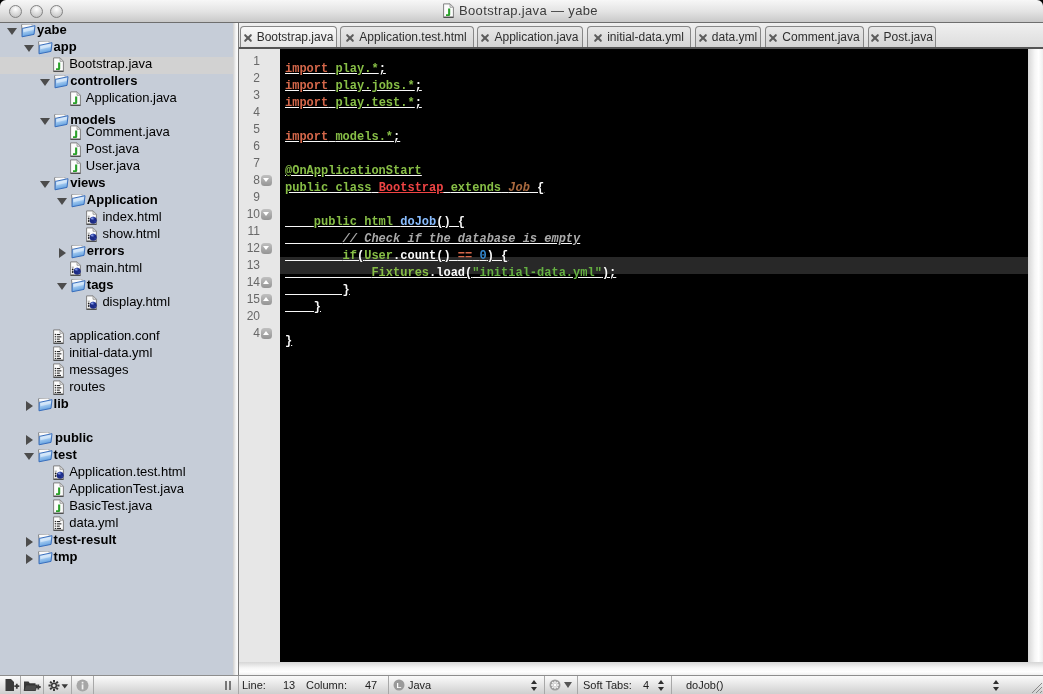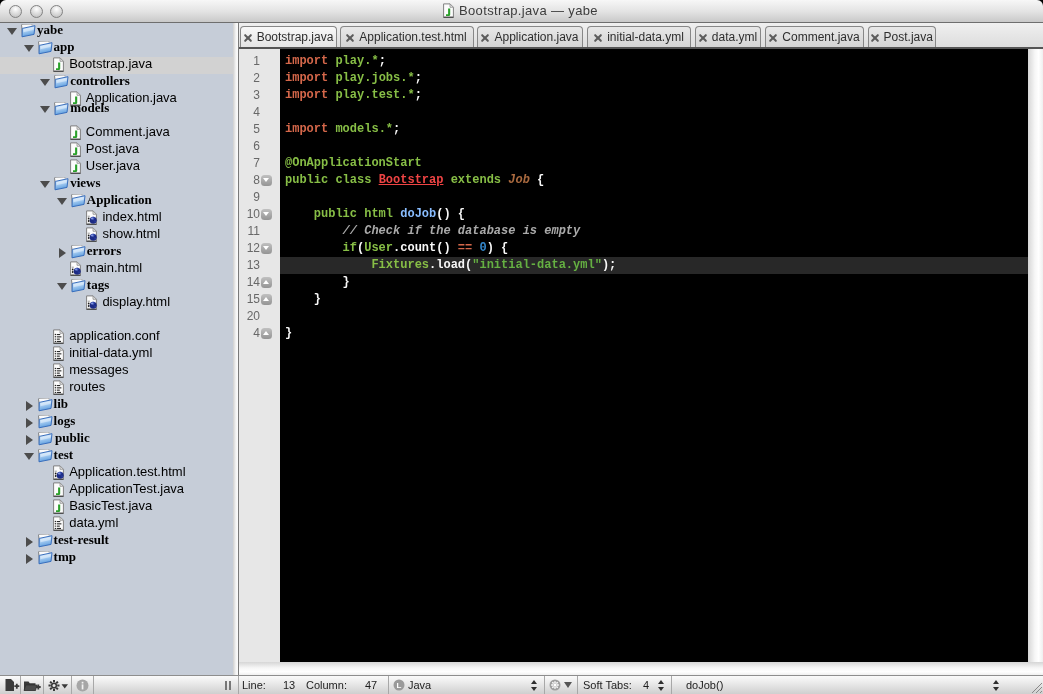--- a/index.html
+++ b/index.html
@@ -24,21 +24,21 @@
   background:linear-gradient(to right,#cfcfcf,#f5f5f5 60%,#fbfbfb); }
 #sidebar-border { position:absolute; left:238px; top:23px; width:1px; height:652px; background:#7a7a7a; }
 .trow { position:absolute; left:0; width:233px; height:17px; font-size:13px; color:#000;
   white-space:nowrap; }
 .trow.sel { background:#d2d2d2; width:238px; }
 .trow .tri { position:absolute; top:5px; width:0; height:0; }
 .tri.open { border-left:5.5px solid transparent; border-right:5.5px solid transparent; border-top:7.5px solid #4c4c4c; }
 .tri.closed { border-top:5.5px solid transparent; border-bottom:5.5px solid transparent; border-left:7.5px solid #4c4c4c; margin-top:-1.5px; }
 .trow .icon { position:absolute; top:0px; }
 .trow .lbl { position:absolute; top:-1px; line-height:16px; }
-.trow.b .lbl { font-weight:bold;font-family:Liberation Serif, serif; }
+.trow.b .lbl { font-weight:bold; }
 
 
 #tabbar { position:absolute; left:239px; top:23px; width:804px; height:25px;
   background:linear-gradient(to bottom,#f0f0f0,#dcdcdc); }
 #tabbar-bottom { position:absolute; left:239px; top:47px; width:804px; height:2px; background:#555555; }
 .tab { position:absolute; top:3px; height:21px; border:1px solid #878787; border-bottom:none;
   border-radius:4px 4px 0 0; background:linear-gradient(to bottom,#e8e8e8,#d4d4d4);
   font-size:12px; color:#2e2e2e; text-align:center; line-height:20px; white-space:nowrap; }
 .tab.active { background:linear-gradient(to bottom,#f8f8f8,#e4e4e4); }
 .tab .x { display:inline-block; position:relative; width:8px; height:8px; margin-right:5px; vertical-align:-0.5px; }
@@ -49,22 +49,22 @@
 #gutter { position:absolute; left:239px; top:49px; width:41px; height:613px; background:#e7e7e7; }
 .gnum { position:absolute; right:20px; width:36px; text-align:right; height:17px; line-height:17px;
   font-size:12px; color:#686868; }
 .fold { position:absolute; left:22px; width:11px; height:11px; border-radius:3.5px;
   background:linear-gradient(to bottom,#c0c0c0,#949494); }
 .fold:after { content:""; position:absolute; left:1.8px; }
 .fold.dn:after { top:3.2px; border-left:3.7px solid transparent; border-right:3.7px solid transparent; border-top:4.6px solid #fff; }
 .fold.up:after { top:2.8px; border-left:3.7px solid transparent; border-right:3.7px solid transparent; border-bottom:4.6px solid #fff; }
 
 #code { position:absolute; left:280px; top:49px; width:748px; height:613px; background:#000; }
-#codepre { position:absolute; left:5px; top:4px; font-family:"Liberation Mono", monospace;
-  font-size:12px; font-weight:bold; line-height:17px; color:#f8f8f8; }
+#codepre { position:absolute; left:5px; top:12px; font-family:"Liberation Mono", monospace;
+  font-size:12px; font-weight:bold; line-height:17px; color:#f8f8f8;text-decoration:underline; }
 #curline { position:absolute; left:0; top:208px; width:748px; height:17px; background:#282828; }
 .kw { color:#d4674a; }
 .st { color:#87be46; }
 .str { color:#65b042; }
 .cls { color:#ef4444; text-decoration:underline; }
 .fn { color:#89bdff; }
 .inh { color:#aa6a3f; font-style:italic; }
 .num { color:#3387cc; }
 .cmt { color:#aaaaaa; font-style:italic; }
 
@@ -165,21 +165,21 @@
       </div>
       <div class="trow" style="top:68px">
         <span class="icon" style="left:68.80000000000001px"><svg width="13" height="15" viewBox="0 0 13 15">
             <path d="M1.6 0.9 L8 0.9 L11.4 4.3 L11.4 14 L1.6 14 Z" fill="#fcfcfc" stroke="#808080" stroke-width="1"></path>
             <path d="M8 0.9 L8 4.3 L11.4 4.3 Z" fill="#e4e4e4" stroke="#909090" stroke-width="0.8"></path>
             <path d="M6.1 5.4 L8.2 5.4 L8.2 11.8 Q8.2 13.1 6.8 13.1 L4 13.1 L4 11.3 L6.1 11.3 Z" fill="#2aa12a"></path>
             <path d="M1.4 14.4 L11.6 14.4" stroke="#4a4a4a" stroke-width="1.1"></path>
           </svg></span>
         <span class="lbl" style="left:85.80000000000001px">Application.java</span>
       </div>
-      <div class="trow b" style="top:78px">
+      <div class="trow b" style="top:90px">
         <div class="tri open" style="left:40.2px"></div>
         <span class="icon" style="left:52.2px"><svg width="17" height="15" viewBox="0 0 17 15">
             <defs>
               <linearGradient id="fg4" x1="0" y1="0" x2="0.25" y2="1">
                 <stop offset="0" stop-color="#e9f3fd"></stop>
                 <stop offset="0.45" stop-color="#b2d4f5"></stop>
                 <stop offset="1" stop-color="#5f9ede"></stop>
               </linearGradient>
             </defs>
             <path d="M2.3 1.5 L3 14 L4.6 13.6 L3.8 1.8 Z" fill="#6a6a6a"></path>
@@ -427,38 +427,20 @@
                 <stop offset="1" stop-color="#5f9ede"></stop>
               </linearGradient>
             </defs>
             <path d="M2.3 1.5 L3 14 L4.6 13.6 L3.8 1.8 Z" fill="#6a6a6a"></path>
             <path d="M2.3 1.5 L13.2 1 L13.4 2.2 L3.6 2.6 Z" fill="#9a9a9a"></path>
             <path d="M3 2 L12.6 1.6 L13 5.4 L3.6 6.4 Z" fill="#fbfbfb"></path>
             <polygon points="3.3,5.4 16,2.7 15,11.4 3,13.8" fill="url(#fg10)" stroke="#3a6fbd" stroke-width="1"></polygon>
             <polygon points="4.6,6.3 14.9,4.1 14.5,6.9 4.4,9.3" fill="#ffffff" opacity="0.4"></polygon>
           </svg></span>
         <span class="lbl" style="left:53.6px">lib</span>
-      </div>
-      <div class="trow b" style="top:391px">
-        <div class="tri closed" style="left:25.6px"></div>
-        <span class="icon" style="left:35.6px"><svg width="17" height="15" viewBox="0 0 17 15">
-            <defs>
-              <linearGradient id="fg11" x1="0" y1="0" x2="0.25" y2="1">
-                <stop offset="0" stop-color="#e9f3fd"></stop>
-                <stop offset="0.45" stop-color="#b2d4f5"></stop>
-                <stop offset="1" stop-color="#5f9ede"></stop>
-              </linearGradient>
-            </defs>
-            <path d="M2.3 1.5 L3 14 L4.6 13.6 L3.8 1.8 Z" fill="#6a6a6a"></path>
-            <path d="M2.3 1.5 L13.2 1 L13.4 2.2 L3.6 2.6 Z" fill="#9a9a9a"></path>
-            <path d="M3 2 L12.6 1.6 L13 5.4 L3.6 6.4 Z" fill="#fbfbfb"></path>
-            <polygon points="3.3,5.4 16,2.7 15,11.4 3,13.8" fill="url(#fg11)" stroke="#3a6fbd" stroke-width="1"></polygon>
-            <polygon points="4.6,6.3 14.9,4.1 14.5,6.9 4.4,9.3" fill="#ffffff" opacity="0.4"></polygon>
-          </svg></span>
-        <span class="lbl" style="left:53.6px">logs</span>
       </div>
       <div class="trow b" style="top:408px">
         <div class="tri closed" style="left:25.6px"></div>
         <span class="icon" style="left:35.6px"><svg width="17" height="15" viewBox="0 0 17 15">
             <defs>
               <linearGradient id="fg12" x1="0" y1="0" x2="0.25" y2="1">
                 <stop offset="0" stop-color="#e9f3fd"></stop>
                 <stop offset="0.45" stop-color="#b2d4f5"></stop>
                 <stop offset="1" stop-color="#5f9ede"></stop>
               </linearGradient>

